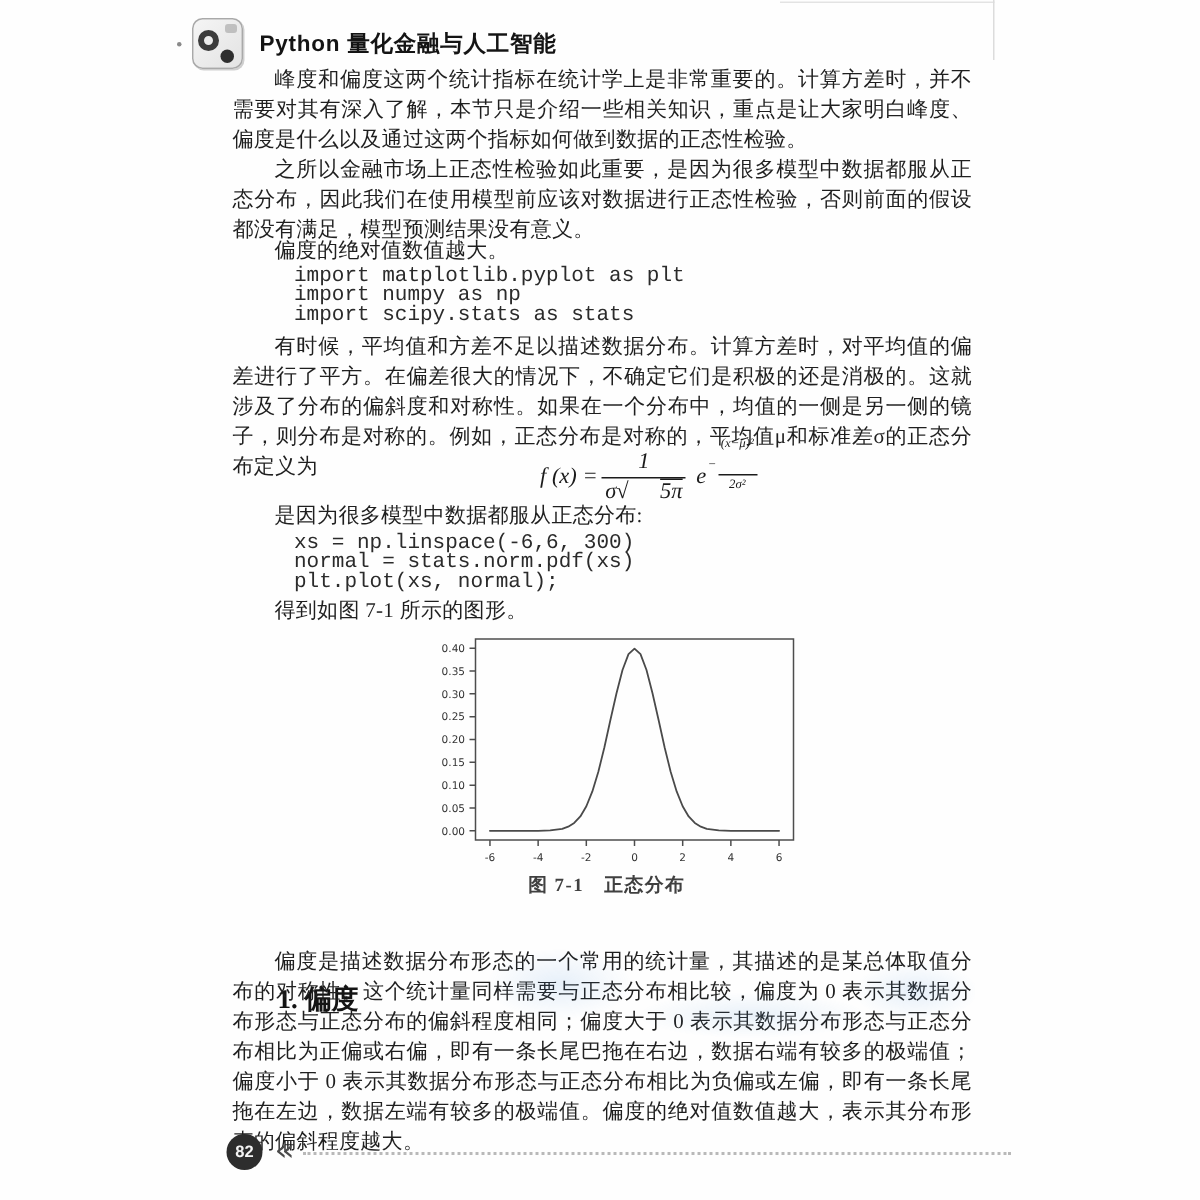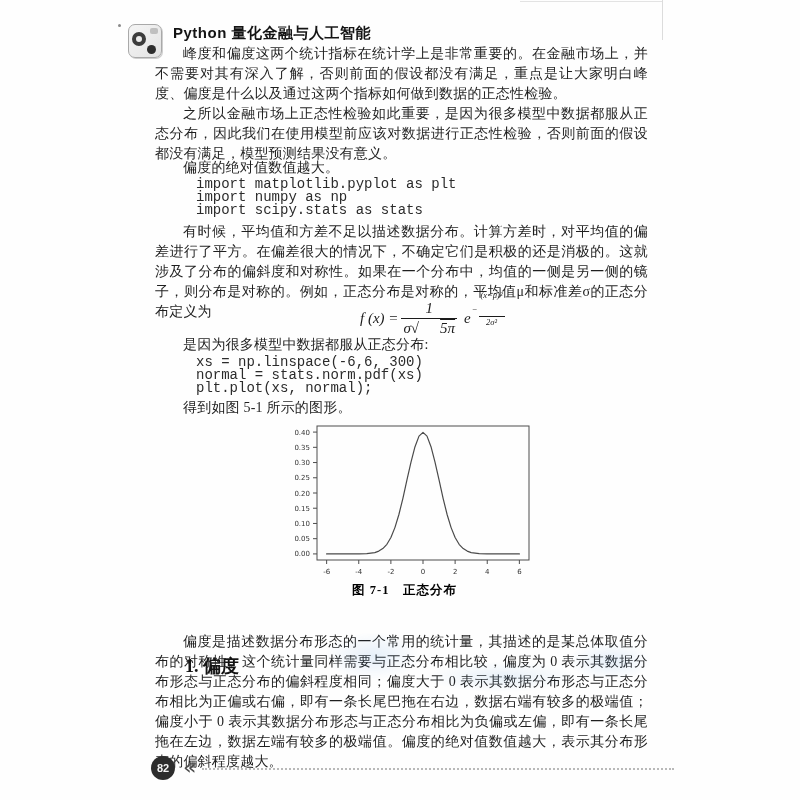--- a/index.html
+++ b/index.html
@@ -3,21 +3,21 @@
 <meta charset="utf-8">
 <style>
   * { margin:0; padding:0; box-sizing:border-box; }
   html,body { width:800px; height:800px; background:#ffffff; }
   .page {
     position:relative; width:800px; height:800px; background:#fefefe;
     font-family:"Liberation Serif","DejaVu Serif",serif; color:#1f1f1f;
     overflow:hidden;
   }
   
-  .hdr { position:absolute; left:118px; top:24px; display:flex; align-items:flex-start; }
+  .hdr { position:absolute; left:118px; top:12px; display:flex; align-items:center; }
   .hdr-dot { width:3px; height:3px; background:#8a8a8a; border-radius:50%; margin-right:7px; }
   .logo { width:34px; height:34px; border:1px solid #a9a9a9; border-radius:7px;
           background:linear-gradient(135deg,#f5f5f5,#e3e3e3); position:relative;
           box-shadow:1px 1px 0 #cfcfcf; }
   .logo .lens { position:absolute; left:3px; top:7px; width:14px; height:14px;
           border:4px solid #3c3c3c; border-radius:50%; background:#ececec; }
   .logo .ldot { position:absolute; right:5px; bottom:3px; width:9px; height:9px;
           background:#2e2e2e; border-radius:50%; }
   .logo .lcorner { position:absolute; right:3px; top:3px; width:8px; height:6px;
           background:#9a9a9a; border-radius:2px; opacity:.55; }
@@ -38,21 +38,21 @@
   .radic { text-decoration:overline;margin-left:21px; }
   .ebase { margin-left:4px; }
   .exp { display:inline-flex; align-items:center; transform:translateY(-9px);
           font-size:8.5px; margin-left:1px; }
   .exp .frac { margin:0 1px; }
   .exp .frac .fnum { padding:0 2px 16px; border-bottom:.5px solid #1b1b1b; }
   
   .fig { position:absolute; left:122px; }
   .fig svg text { font-family:"DejaVu Sans","Liberation Sans",sans-serif; }
   .figcap { position:absolute; left:122px; width:255px; text-align:center;
-          font-size:12.5px; font-weight:bold; letter-spacing:1px; color:#000000; }
+          font-size:12.5px; font-weight:bold; letter-spacing:1px; color:#404040; }
   .sect-head { position:absolute; left:30px; font-size:18px; font-weight:bold; color:#141414;margin-top:44px; }
   
   .footer { position:absolute; left:151px; top:756px; display:flex; align-items:center; }
   .page-badge { width:24px; height:24px; border-radius:50%; background:#2d2d2d; color:#f4f4f4;
           font-family:"Liberation Sans",sans-serif; font-size:11px; font-weight:bold;
           display:flex; align-items:center; justify-content:center; }
   .chevron { font-size:22px; color:#4b4b4b; margin:0 6px 0 8px; line-height:24px;
           font-family:"DejaVu Sans",sans-serif; transform:scaleY(.9); }
   .dotline { width:472px; height:0; border-top:2px dotted #b9b9b9; margin-top:2px; }
   
@@ -78,21 +78,21 @@
     <span class="logo">
       <span class="lcorner"></span>
       <span class="lens"></span>
       <span class="ldot"></span>
     </span>
     <span class="hdr-title">Python 量化金融与人工智能</span>
   </div>
 
   <div class="content">
 
-    <p class="para" style="top:44px">峰度和偏度这两个统计指标在统计学上是非常重要的。在金融市场上，并不需要对其有深入了解，否则前面的假设都没有满足，重点是让大家明白峰度、偏度是什么以及通过这两个指标如何做到数据的正态性检验。</p>
+    <p class="para" style="top:44px">峰度和偏度这两个统计指标在统计学上是非常重要的。计算方差时，并不需要对其有深入了解，本节只是介绍一些相关知识，重点是让大家明白峰度、偏度是什么以及通过这两个指标如何做到数据的正态性检验。</p>
     <p class="para" style="top:104px">之所以金融市场上正态性检验如此重要，是因为很多模型中数据都服从正态分布，因此我们在使用模型前应该对数据进行正态性检验，否则前面的假设都没有满足，模型预测结果没有意义。</p>
     <p class="para" style="top:158px">偏度的绝对值数值越大。</p>
 
     <pre class="codeblock" style="top:178px">import matplotlib.pyplot as plt
 import numpy as np
 import scipy.stats as stats</pre>
 
     <p class="para" style="top:222px">有时候，平均值和方差不足以描述数据分布。计算方差时，对平均值的偏差进行了平方。在偏差很大的情况下，不确定它们是积极的还是消极的。这就涉及了分布的偏斜度和对称性。如果在一个分布中，均值的一侧是另一侧的镜子，则分布是对称的。例如，正态分布是对称的，平均值μ和标准差σ的正态分布定义为</p>
 
     <div class="formula" style="top:300px">
@@ -110,21 +110,21 @@
         </span>
       </span>
     </div>
 
     <p class="para" style="top:335px">是因为很多模型中数据都服从正态分布:</p>
 
     <pre class="codeblock" style="top:356px">xs = np.linspace(-6,6, 300)
 normal = stats.norm.pdf(xs)
 plt.plot(xs, normal);</pre>
 
-    <p class="para" style="top:398px">得到如图 5-1 所示的图形。</p>
+    <p class="para" style="top:398px">得到如图 7-1 所示的图形。</p>
 
     <div class="fig" style="top:420px">
       <svg width="255" height="158">
           <rect x="40" y="6" width="212" height="134" fill="none" stroke="#4d4d4d" stroke-width="1"></rect>
           <line x1="36" y1="133.9090909090909" x2="40" y2="133.9090909090909" stroke="#4d4d4d" stroke-width="1"></line>
           <text x="33" y="136.4090909090909" text-anchor="end" font-size="7" fill="#333">0.00</text>
           <line x1="36" y1="118.68181818181819" x2="40" y2="118.68181818181819" stroke="#4d4d4d" stroke-width="1"></line>
           <text x="33" y="121.18181818181819" text-anchor="end" font-size="7" fill="#333">0.05</text>
           <line x1="36" y1="103.45454545454545" x2="40" y2="103.45454545454545" stroke="#4d4d4d" stroke-width="1"></line>
           <text x="33" y="105.95454545454545" text-anchor="end" font-size="7" fill="#333">0.10</text>

